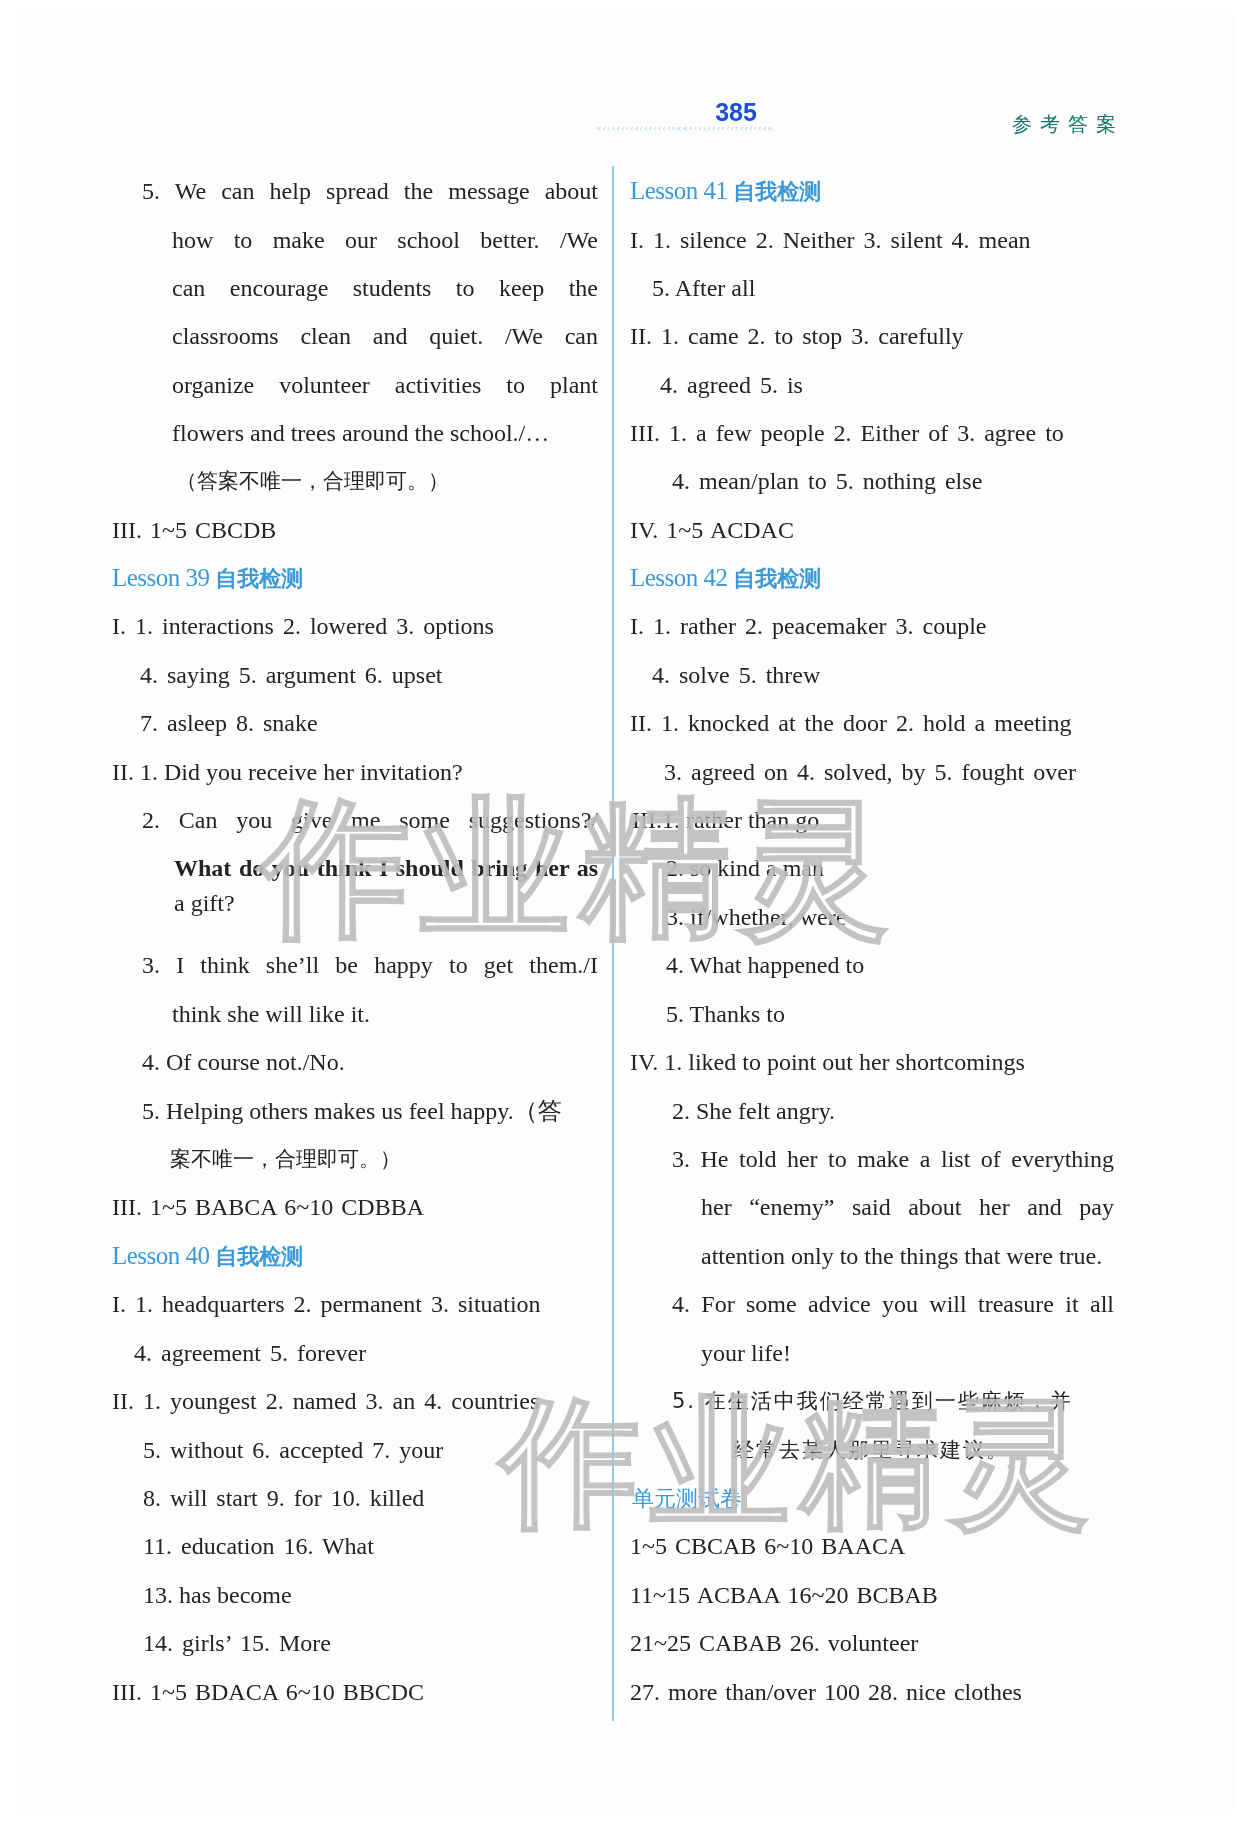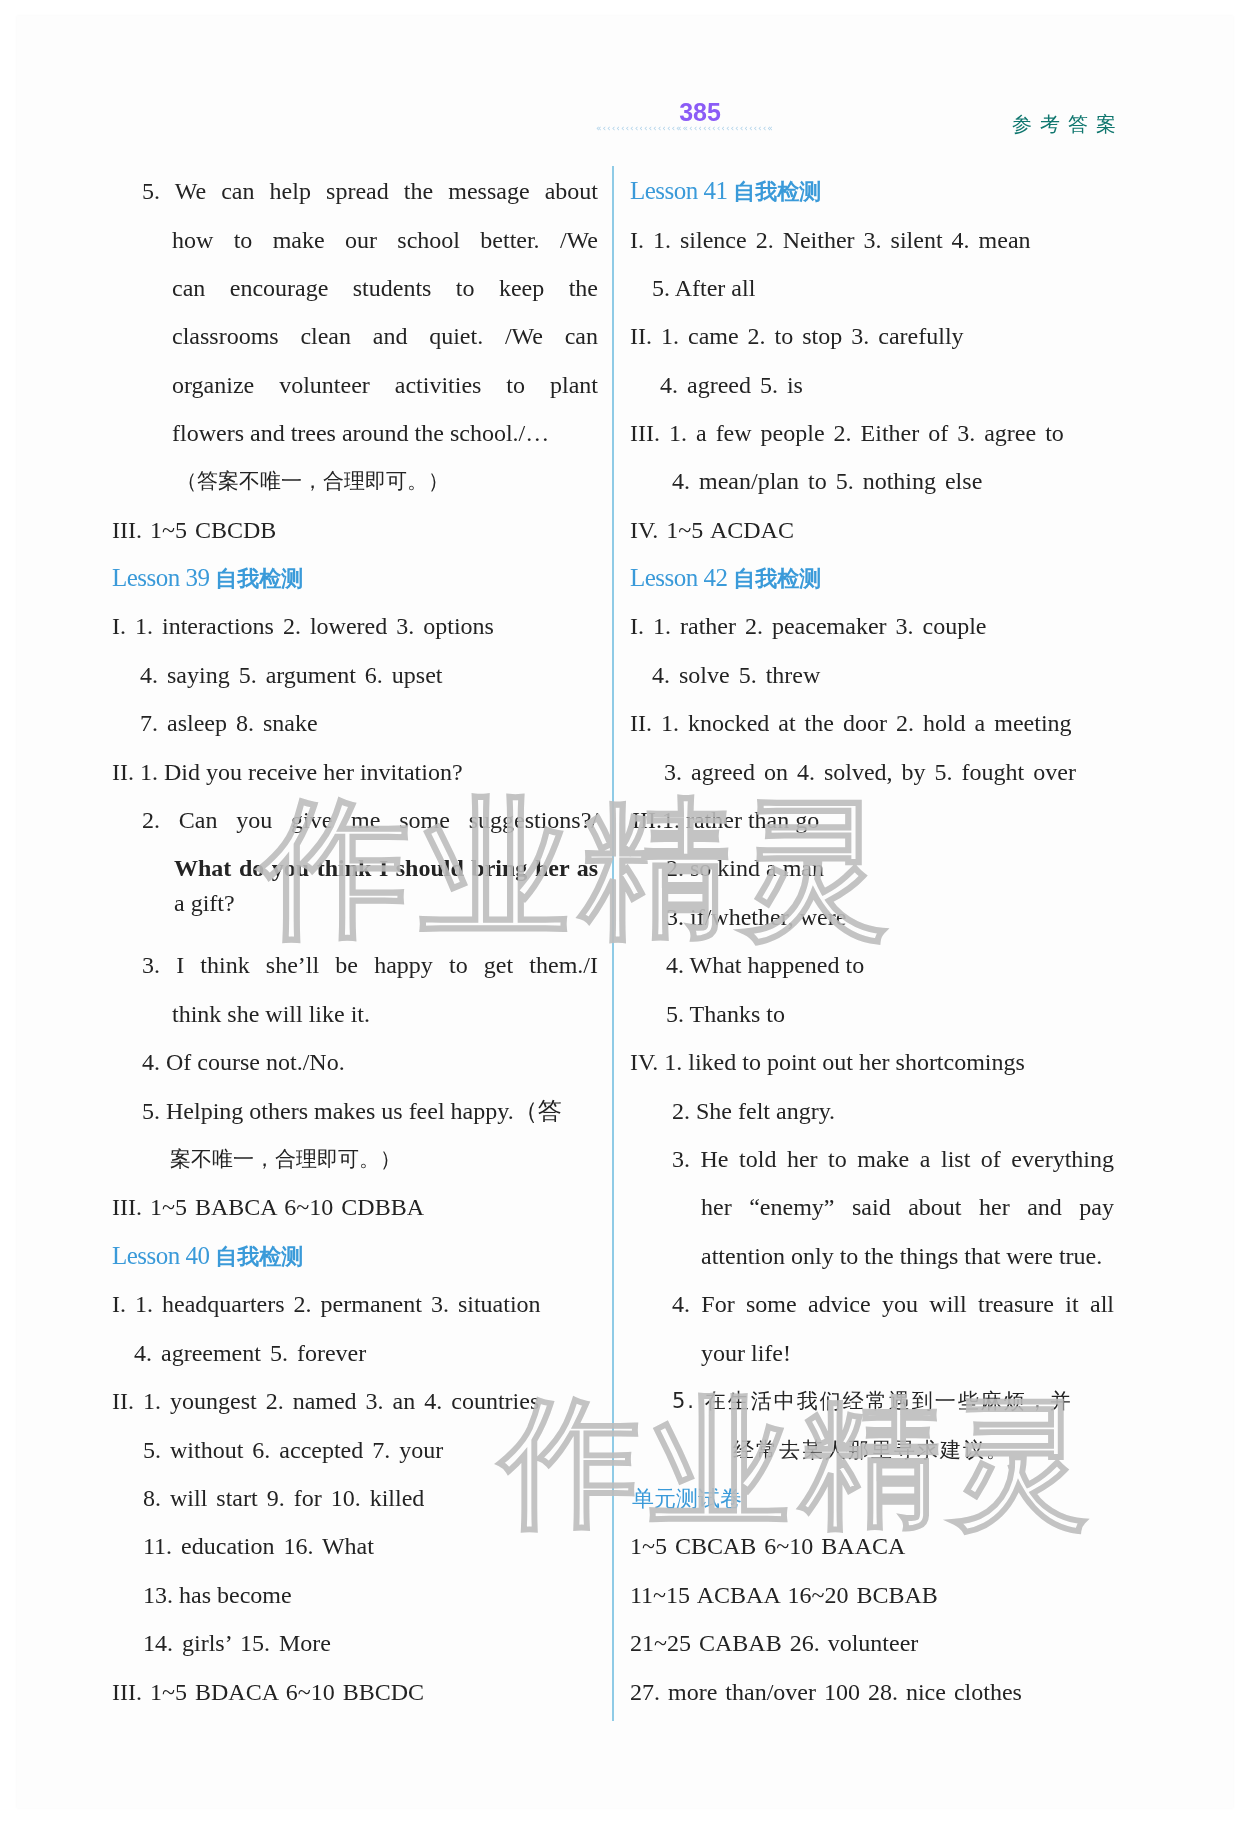--- a/index.html
+++ b/index.html
@@ -8,23 +8,23 @@
     background: #ffffff;
     font-family: "Liberation Serif", "DejaVu Serif", serif;
     color: #222;
   }
   .page {
     position: absolute; left: 17px; top: 16px; width: 1216px; height: 1792px;
     background: #fdfdfd;
     box-shadow: 0 0 3px rgba(0,0,0,0.04);
   }
   .header-pagenum {
-    position: absolute; left: 664px; top: 98px; width: 72px; text-align: center;
+    position: absolute; left: 700px; top: 98px; width: 72px; text-align: center;
     font-family: "Liberation Sans", "DejaVu Sans", sans-serif;
-    font-weight: bold; font-size: 25px; color: #8b5cf6; letter-spacing: 0px;
+    font-weight: bold; font-size: 25px; color: #1d4ed8; letter-spacing: 0px;
   }
   .header-deco {
     position: absolute; left: 596px; top: 122px; width: 285px; height: 12px;
     font-family: "DejaVu Sans", sans-serif; font-size: 9px; color: #a9cfe8;
     white-space: nowrap; overflow: hidden; letter-spacing: 1px; line-height: 12px;
   }
   .header-title {
     position: absolute; left: 1012px; top: 111px;
     font-family: "DejaVu Sans", sans-serif; font-size: 20px; color: #0f766e;
     letter-spacing: 8px;

